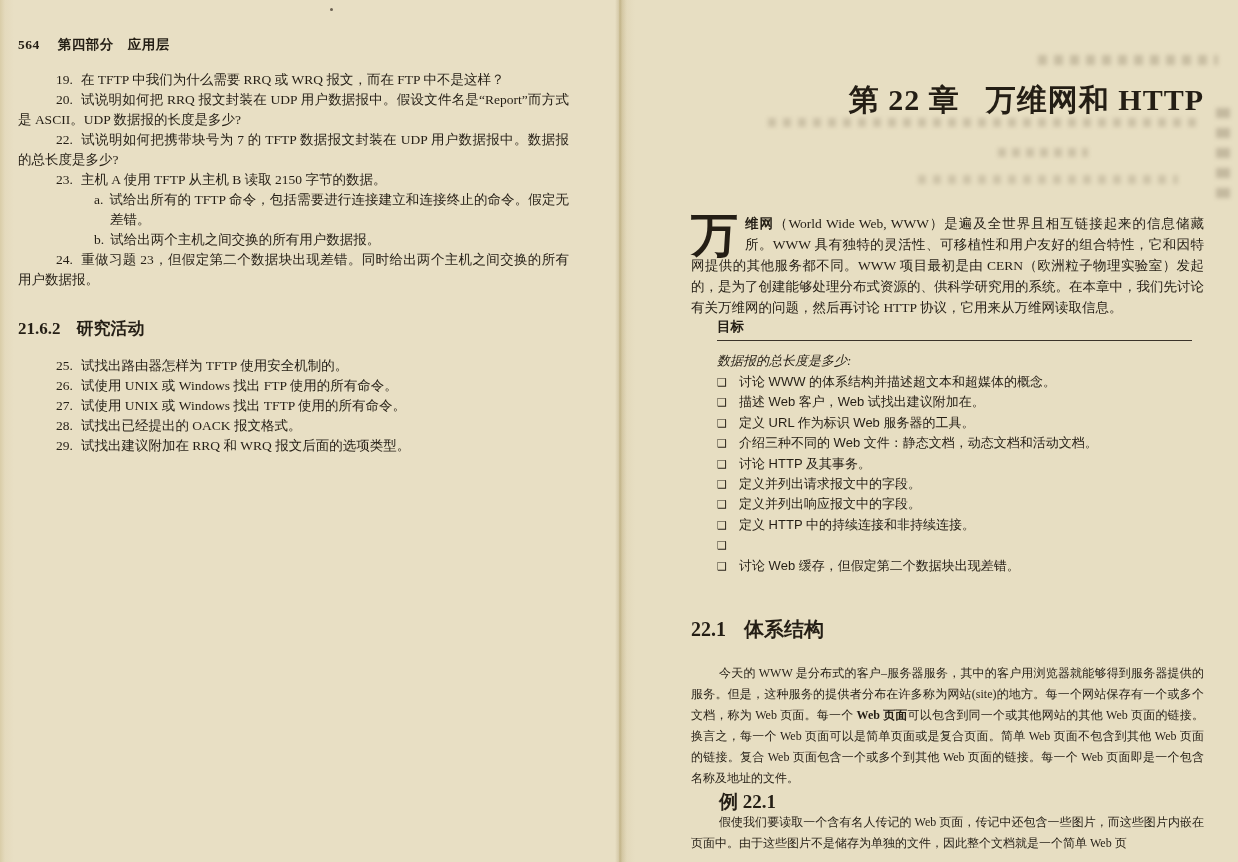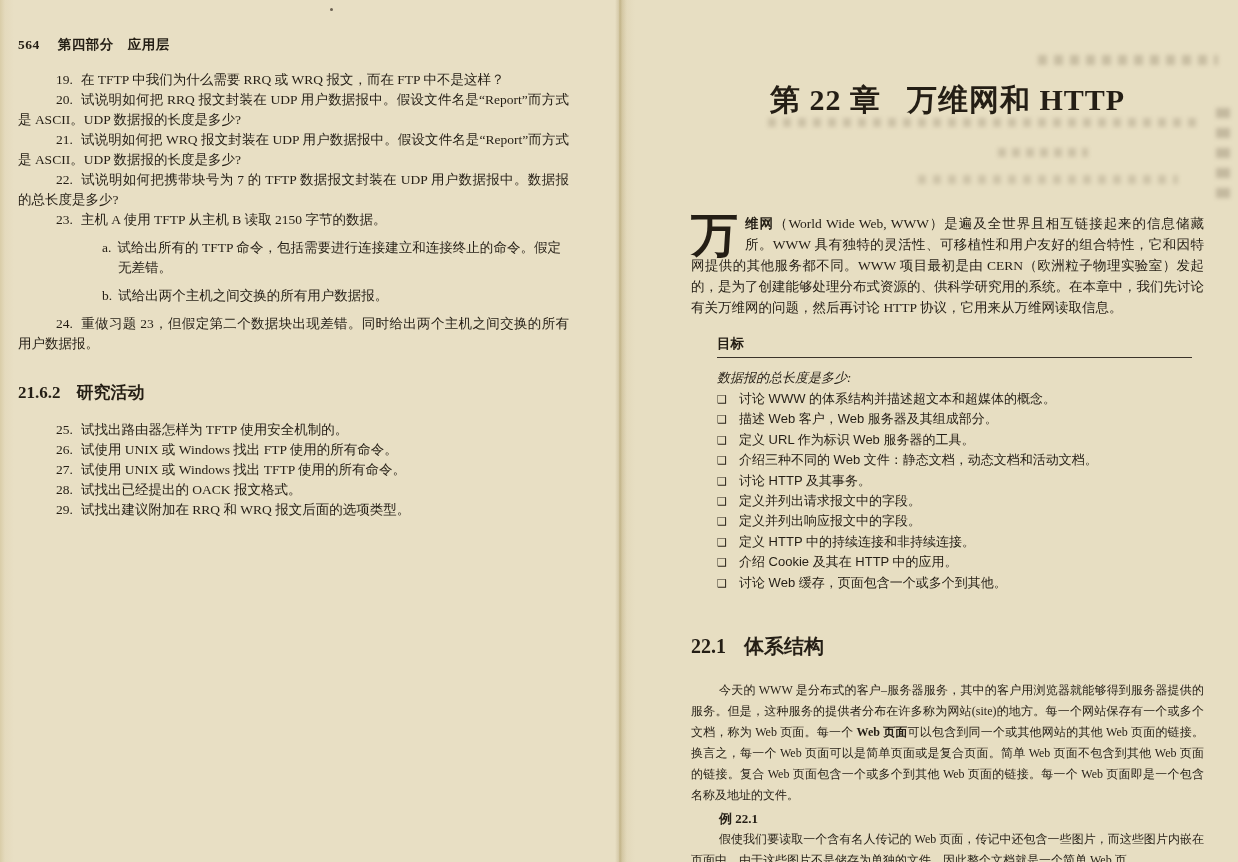--- a/index.html
+++ b/index.html
@@ -25,53 +25,53 @@
   .gutter{
     position:absolute;left:615px;top:0;width:12px;height:862px;
     background:linear-gradient(90deg,rgba(160,140,90,0) 0%,rgba(160,140,90,.38) 45%,rgba(160,140,90,.18) 60%,rgba(160,140,90,0) 100%);
     z-index:5;
   }
   
   .page-header{font-size:13.5px;font-weight:600;letter-spacing:.5px;margin-bottom:16px;}
   .page-header .pgnum{margin-right:14px;font-weight:600;}
   .ex{font-size:13.5px;line-height:20px;margin:0;text-align:justify;text-indent:38px;}
   .ex .num{margin-right:8px;}
-  .sub{font-size:13.5px;line-height:20px;margin:8px;text-align:justify;padding-left:92px;text-indent:-16px;}
+  .sub{font-size:13.5px;line-height:20px;margin:0;text-align:justify;padding-left:92px;text-indent:-16px;}
   .sub .lbl{margin-right:6px;}
   .subsection{font-size:17px;font-weight:bold;margin:27px 0 16px 0;font-family:"Liberation Sans","DejaVu Sans",sans-serif;}
   .subsection .sec-num{margin-right:16px;font-family:"Liberation Serif",serif;}
   
   .chapter-title{
-    margin:80px 0 0 0;text-align:center;font-size:30px;font-weight:bold;
+    margin:80px 0 0 0;text-align:right;font-size:30px;font-weight:bold;
     letter-spacing:1px;white-space:nowrap;
   }
   .chapter-title .gap{display:inline-block;width:26px;}
   .intro{font-size:13.5px;line-height:21px;margin:92px 0 0 0;text-align:justify;}
   .dropcap{
     float:left;font-size:47px;line-height:38px;font-weight:bold;
     padding:3px 7px 0 0;
   }
   .intro b{font-weight:bold;}
-  .goals{margin:17px 0 0 26px;padding-right:12px;}
+  .goals{margin:0 0 0 26px;padding-right:12px;}
   .goals-label{
     font-size:13.5px;font-weight:bold;padding-bottom:4px;
     border-bottom:1.6px solid #3a332a;
     font-family:"Liberation Sans","DejaVu Sans",sans-serif;
   }
   .goals-lead{font-size:13px;font-style:italic;margin:10px 0 2px 0;line-height:19px;}
   .goal-item{
     font-size:13px;line-height:19.4px;display:flex;
     font-family:"Liberation Sans","DejaVu Sans",sans-serif;
   }
   .goal-item .bullet{width:22px;flex:0 0 22px;font-size:11px;padding-top:1px;}
   .section-title{font-size:20px;font-weight:bold;margin:40px 0 0 0;font-family:"Liberation Sans","DejaVu Sans",sans-serif;}
   .section-title .sec-num{margin-right:18px;font-family:Liberation Serif, serif;}
   .body-para{font-size:12px;line-height:21px;margin:20px 0 0 0;text-align:justify;text-indent:28px;}
   .body-para.tight{margin:0;}
-  .example-label{font-size:13px;font-weight:bold;margin:2px 0 0 0;text-indent:28px;line-height:21px;}
+  .example-label{font-size:19px;font-weight:bold;margin:2px 0 0 0;text-indent:28px;line-height:21px;}
   
   .smudge{position:absolute;pointer-events:none;filter:blur(2px);opacity:.5;}
   .smudge.s1{right:20px;top:55px;width:180px;height:10px;
     background:repeating-linear-gradient(90deg,rgba(110,95,70,.5) 0 9px,rgba(110,95,70,0) 9px 16px);}
   .smudge.s2{right:40px;top:118px;width:430px;height:9px;
     background:repeating-linear-gradient(90deg,rgba(110,95,70,.45) 0 8px,rgba(110,95,70,0) 8px 15px);}
   .smudge.s3{right:150px;top:148px;width:90px;height:9px;
     background:repeating-linear-gradient(90deg,rgba(110,95,70,.45) 0 8px,rgba(110,95,70,0) 8px 14px);}
   .smudge.s4{right:60px;top:175px;width:260px;height:9px;
     background:repeating-linear-gradient(90deg,rgba(110,95,70,.4) 0 8px,rgba(110,95,70,0) 8px 15px);}
@@ -86,21 +86,20 @@
 
   <div class="page page-left">
     <div class="dot-artifact"></div>
     <div class="page-header">
       <span class="pgnum">564</span>
       <span>第四部分　应用层</span>
     </div>
 
     <p class="ex"><span class="num">19.</span><span>在 TFTP 中我们为什么需要 RRQ 或 WRQ 报文，而在 FTP 中不是这样？</span></p>
     <p class="ex"><span class="num">20.</span><span>试说明如何把 RRQ 报文封装在 UDP 用户数据报中。假设文件名是“Report”而方式是 ASCII。UDP 数据报的长度是多少?</span></p>
-    <p class="ex"><span class="num">21.</span><span>试说明如何把 WRQ 报文封装在 UDP 用户数据报中。假设文件名是“Report”而方式是 ASCII。UDP 数据报的长度是多少?</span></p>
     <p class="ex"><span class="num">22.</span><span>试说明如何把携带块号为 7 的 TFTP 数据报文封装在 UDP 用户数据报中。数据报的总长度是多少?</span></p>
     <p class="ex"><span class="num">23.</span><span>主机 A 使用 TFTP 从主机 B 读取 2150 字节的数据。</span></p>
     <p class="sub"><span class="lbl">a.</span><span>试给出所有的 TFTP 命令，包括需要进行连接建立和连接终止的命令。假定无差错。</span></p>
     <p class="sub"><span class="lbl">b.</span><span>试给出两个主机之间交换的所有用户数据报。</span></p>
     <p class="ex"><span class="num">24.</span><span>重做习题 23，但假定第二个数据块出现差错。同时给出两个主机之间交换的所有用户数据报。</span></p>
 
     <h2 class="subsection"><span class="sec-num">21.6.2</span><span>研究活动</span></h2>
 
     <p class="ex"><span class="num">25.</span><span>试找出路由器怎样为 TFTP 使用安全机制的。</span></p>
     <p class="ex"><span class="num">26.</span><span>试使用 UNIX 或 Windows 找出 FTP 使用的所有命令。</span></p>
@@ -124,21 +123,21 @@
 
     <div class="goals">
       <div class="goals-label">目标</div>
       <p class="goals-lead">数据报的总长度是多少:</p>
       <div class="goal-item">
           <span class="bullet">❑</span>
           <span>讨论 WWW 的体系结构并描述超文本和超媒体的概念。</span>
         </div>
       <div class="goal-item">
           <span class="bullet">❑</span>
-          <span>描述 Web 客户，Web 服务器及其组成部分。</span>
+          <span>描述 Web 客户，Web 试找出建议附加在。</span>
         </div>
       <div class="goal-item">
           <span class="bullet">❑</span>
           <span>定义 URL 作为标识 Web 服务器的工具。</span>
         </div>
       <div class="goal-item">
           <span class="bullet">❑</span>
           <span>介绍三种不同的 Web 文件：静态文档，动态文档和活动文档。</span>
         </div>
       <div class="goal-item">
@@ -152,25 +151,24 @@
       <div class="goal-item">
           <span class="bullet">❑</span>
           <span>定义并列出响应报文中的字段。</span>
         </div>
       <div class="goal-item">
           <span class="bullet">❑</span>
           <span>定义 HTTP 中的持续连接和非持续连接。</span>
         </div>
       <div class="goal-item">
           <span class="bullet">❑</span>
-          <span>介绍 Cookie 及其在 HTTP 中的应用。</span>
         </div>
       <div class="goal-item">
           <span class="bullet">❑</span>
-          <span>讨论 Web 缓存，页面包含一个或多个到其他。</span>
+          <span>讨论 Web 缓存，但假定第二个数据块出现差错。</span>
         </div>
     </div>
 
     <h2 class="section-title"><span class="sec-num">22.1</span><span>体系结构</span></h2>
 
     <p class="body-para"><span>今天的 WWW 是分布式的客户–服务器服务，其中的客户用浏览器就能够得到服务器提供的服务。但是，这种服务的提供者分布在许多称为网站(site)的地方。每一个网站保存有一个或多个文档，称为 Web 页面。每一个 </span><b>Web 页面</b><span>可以包含到同一个或其他网站的其他 Web 页面的链接。换言之，每一个 Web 页面可以是简单页面或是复合页面。简单 Web 页面不包含到其他 Web 页面的链接。复合 Web 页面包含一个或多个到其他 Web 页面的链接。每一个 Web 页面即是一个包含名称及地址的文件。</span></p>
 
     <p class="example-label">例 22.1</p>
     <p class="body-para tight">假使我们要读取一个含有名人传记的 Web 页面，传记中还包含一些图片，而这些图片内嵌在页面中。由于这些图片不是储存为单独的文件，因此整个文档就是一个简单 Web 页</p>
   </div>

